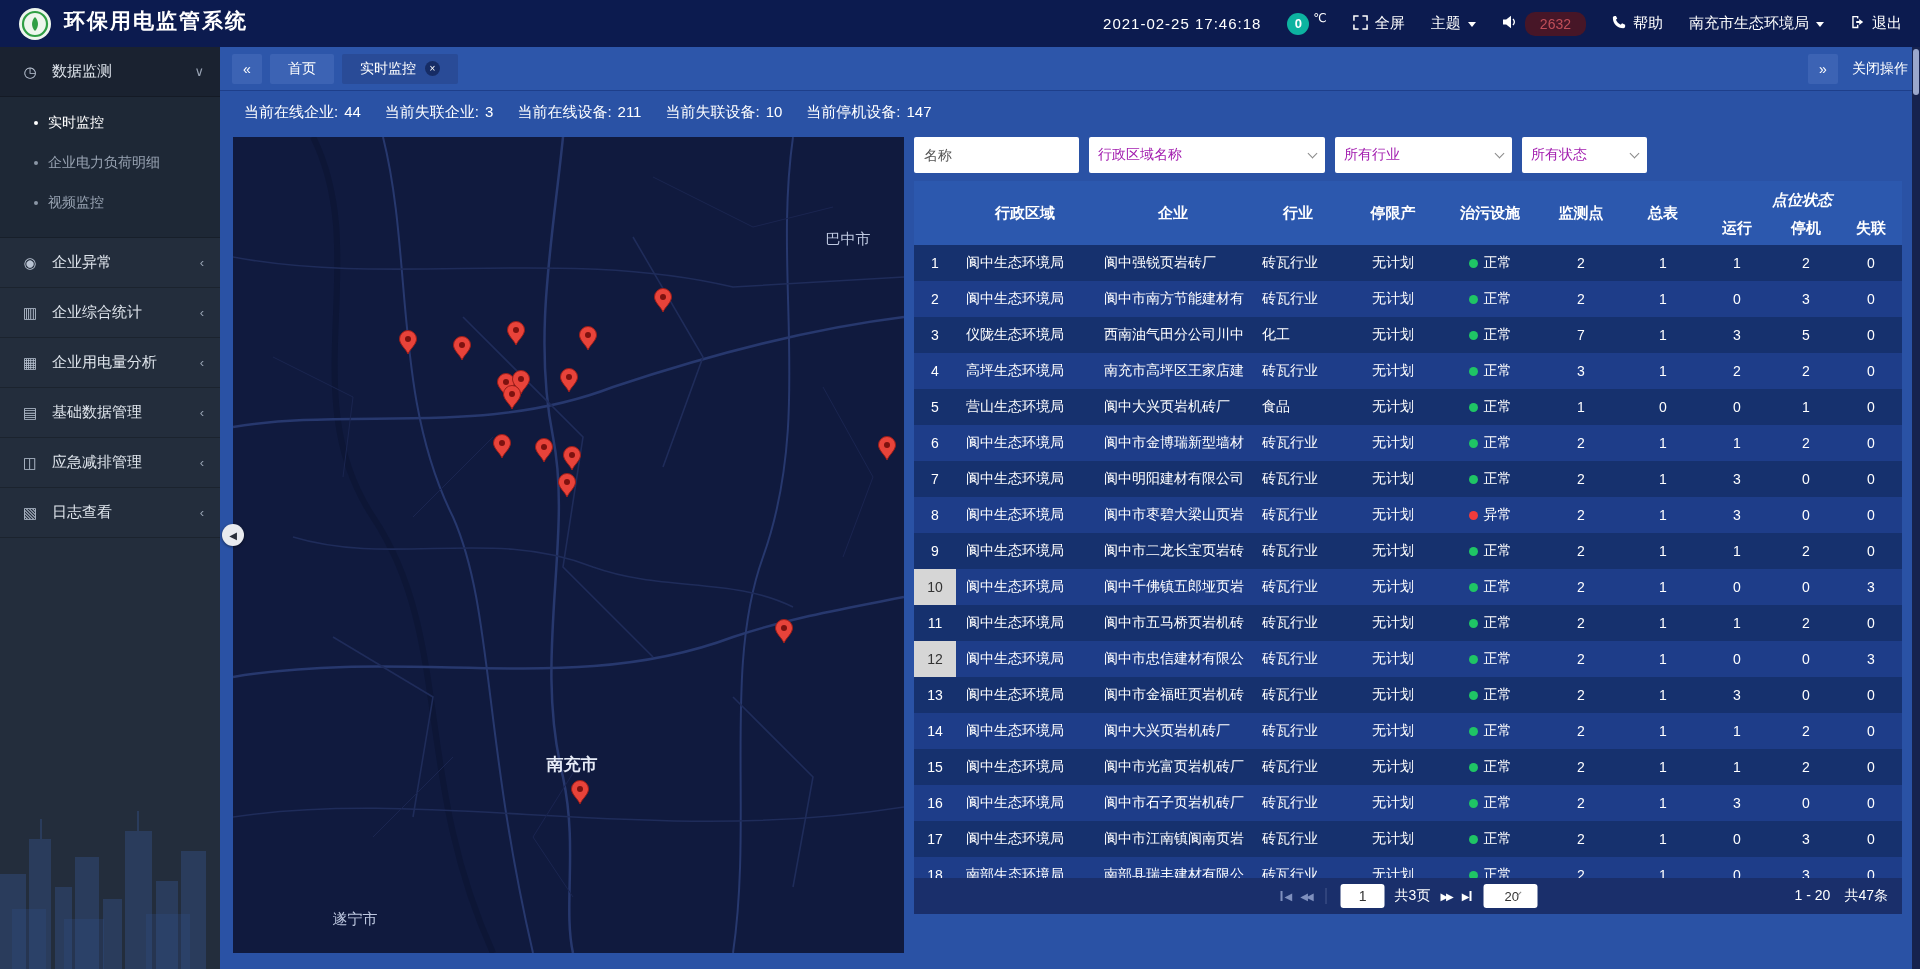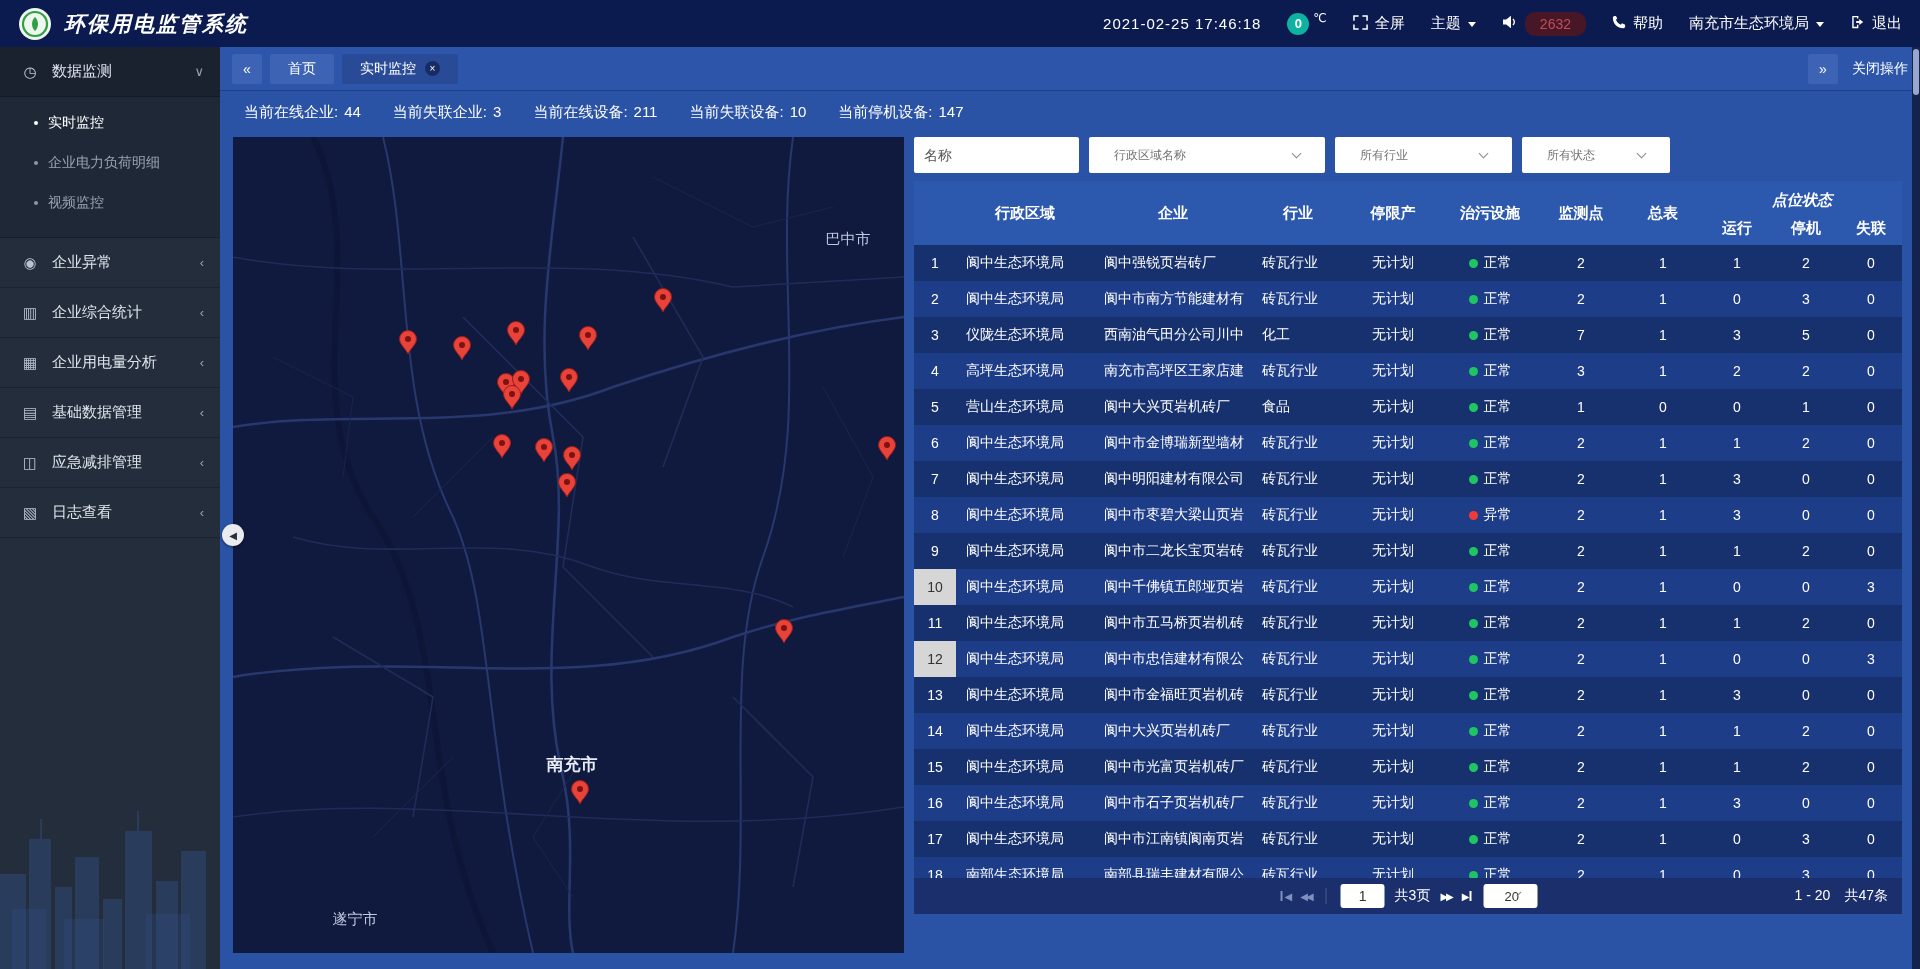--- a/index.html
+++ b/index.html
@@ -2,21 +2,21 @@
 <html><head>
 <meta charset="utf-8">
 <style>
   * { margin:0; padding:0; box-sizing:border-box; }
   body { font-family:"Liberation Sans","DejaVu Sans",sans-serif; background:#0c1b4f; }
   .app { position:relative; width:1920px; height:969px; overflow:hidden; background:#2a52a5; }
 
   
   .topbar { position:absolute; top:0; left:0; width:1920px; height:47px; background:#0c1b4f;
             display:flex; align-items:center; padding:0 18px; color:#fff; z-index:30; }
-  .brand { display:flex; align-items:center; gap:12px;font-style:italic; }
+  .brand { display:flex; gap:12px; }
   .logo { width:34px; height:34px; display:flex; }
   .app-title { font-size:21px; font-weight:bold; letter-spacing:2px; }
   .topbar-right { margin-left:auto; display:flex; align-items:center; gap:26px; font-size:15px; }
   .datetime { letter-spacing:1px; }
   .temp { display:flex; align-items:flex-start; gap:4px; }
   .temp-badge { width:22px; height:22px; border-radius:50%; background:#0db3a0; color:#fff;
                 display:flex; align-items:center; justify-content:center; font-size:13px; font-weight:bold; }
   .temp-unit { font-size:12px; margin-top:-2px; }
   .top-item { display:flex; align-items:center; gap:7px; cursor:pointer; white-space:nowrap; }
   .caret { width:0; height:0; border-left:4px solid transparent; border-right:4px solid transparent;
@@ -48,21 +48,21 @@
   .tab-nav { width:30px; height:30px; background:#3c63b4; border-radius:2px; display:flex;
              align-items:center; justify-content:center; font-size:14px; cursor:pointer; }
   .tab { height:30px; padding:8px 18px; background:#3c63b4; border-radius:2px; display:flex;
          align-items:center; gap:9px; font-size:14px; cursor:pointer; }
   .tab.active { background:#294b97; }
   .tab-close { width:15px; height:15px; border-radius:50%; background:rgba(8,20,60,.55); font-size:10px;
                display:flex; align-items:center; justify-content:center; cursor:pointer; }
   .tabbar-right { margin-left:auto; display:flex; align-items:center; gap:14px; font-size:14px; }
   .close-ops { cursor:pointer; }
 
-  .statsbar { height:42px; display:flex; align-items:center; gap:32px; padding-left:24px;
+  .statsbar { height:42px; display:flex; align-items:center; gap:24px; padding-left:24px;
               color:#fff; font-size:15px; }
   .stat { display:flex; gap:6px; }
   .stat b { font-weight:normal; }
 
   .main { flex:1; display:flex; padding:4px 18px 14px 13px; gap:10px; }
 
   
   .map-wrap { width:671px; height:816px; flex:none; background:#101a3e; position:relative; cursor:grab; }
   .map-svg { display:block; }
   .city-label { fill:#bec8e0; font-size:15px; font-family:"Liberation Sans","DejaVu Sans",sans-serif; text-anchor:middle; }
@@ -71,22 +71,22 @@
                   background:#e9ebef; color:#2a2f3a; display:flex; align-items:center; justify-content:center;
                   font-size:10px; z-index:25; cursor:pointer; box-shadow:0 1px 3px rgba(0,0,0,.45); }
 
   
   .right-panel { width:988px; flex:none; display:flex; flex-direction:column; height:816px; }
   .filters { height:36px; display:flex; gap:10px; margin-bottom:8px; }
   .f-input { width:165px; height:36px; border:none; border-radius:2px; padding:0 10px; font-size:14px;
              color:#333; background:#fff; outline:none; font-family:inherit; }
   .f-input::placeholder { color:#555; opacity:1; }
   .f-select { height:36px; background:#fff; border-radius:2px; display:flex; align-items:center;
-              justify-content:space-between; padding:0 25px; color:#737373; font-size:12px; cursor:pointer; }
-  .f-select.w1 { width:236px; } .f-select.w2 { width:177px; } .f-select.w3 { width:148px; }
+              justify-content:space-between; padding:0 9px; color:#a21caf; font-size:14px; cursor:pointer; }
+  .f-select.w1 { width:236px; } .f-select.w2 { width:177px; } .f-select.w3 { width:125px; }
   .sel-caret { width:7px; height:7px; border-right:1.6px solid #8a8a8a; border-bottom:1.6px solid #8a8a8a;
                transform:rotate(45deg); margin-top:-4px; }
   .sel-caret.small { width:6px; height:6px; }
 
   .thead { display:flex; height:64px; background:#2c58ae; color:#fff; font-size:15px; font-weight:bold; }
   .th { display:flex; align-items:center; justify-content:center; height:100%; }
   .th-group { width:200px; display:flex; flex-direction:column; }
   .group-label { height:30px; display:flex; align-items:center; justify-content:center;
                  font-style:italic; padding-top:8px; }
   .group-subs { flex:1; display:flex; }

